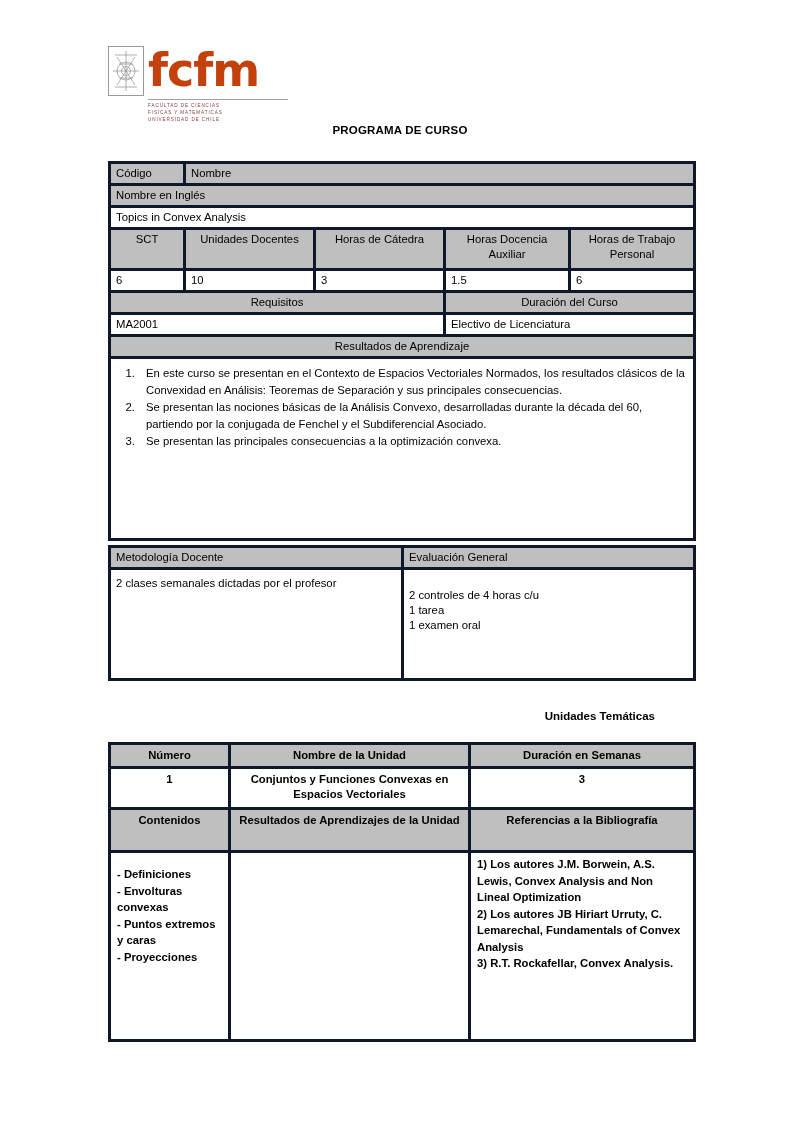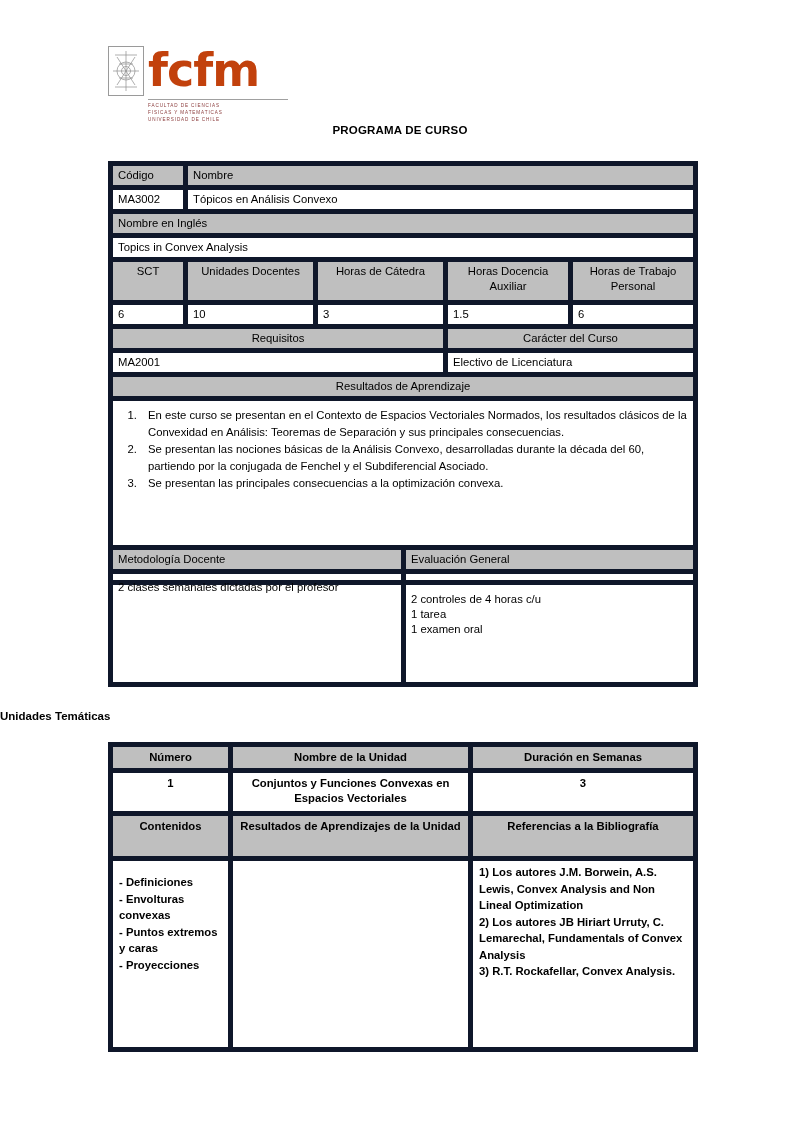--- a/index.html
+++ b/index.html
@@ -85,21 +85,21 @@
   }
 
   
   table.doc {
     position: absolute;
     border-collapse: collapse;
     table-layout: fixed;
     font-size: 11.3px;
   }
   table.doc td {
-    border: 5px solid #0f172a;
+    border: 3px solid #0f172a;
     padding: 2px 5px;
     vertical-align: top;
     line-height: 15px;
   }
   .hdr {
     background: #bfbfbf;
   }
   .ctr { text-align: center; }
   .tall { height: 34px; }
 
@@ -120,21 +120,21 @@
   
   #tbl-method { left: 108px; top: 521px; width: 585px; margin-top: 24px; }
   .method-body { height: 88px; }
 
   
   .units-title {
     position: absolute;
     left: 0;
     top: 710px;
     width: 655px;
-    text-align: left;
+    text-align: right;
     font-size: 11.5px;
     font-weight: bold;
   }
 
   
   #tbl-units { left: 108px; top: 742px; width: 585px; }
   #tbl-units td { padding: 3px 6px; font-weight: bold; }
   .unit-content { height: 180px; }
   .biblio-list {
     line-height: 16.5px;
@@ -182,24 +182,20 @@
       <col style="width:130px">
       <col style="width:125px">
       <col style="width:125px">
     </colgroup>
     <tbody>
       <tr>
         <td class="hdr">Código</td>
         <td class="hdr" colspan="4">Nombre</td>
       </tr>
       <tr>
-        <td>MA3002</td>
-        <td colspan="4">Tópicos en Análisis Convexo</td>
-      </tr>
-      <tr>
         <td class="hdr" colspan="5">Nombre en Inglés</td>
       </tr>
       <tr>
         <td colspan="5">Topics in Convex Analysis</td>
       </tr>
       <tr>
         <td class="hdr ctr tall">SCT</td>
         <td class="hdr ctr tall">Unidades Docentes</td>
         <td class="hdr ctr tall">Horas de Cátedra</td>
         <td class="hdr ctr tall">Horas Docencia Auxiliar</td>
@@ -207,21 +203,21 @@
       </tr>
       <tr>
         <td>6</td>
         <td>10</td>
         <td>3</td>
         <td>1.5</td>
         <td>6</td>
       </tr>
       <tr>
         <td class="hdr ctr" colspan="3">Requisitos</td>
-        <td class="hdr ctr" colspan="2">Carácter del Curso</td>
+        <td class="hdr ctr" colspan="2">Duración del Curso</td>
       </tr>
       <tr>
         <td colspan="3">MA2001</td>
         <td colspan="2">Electivo de Licenciatura</td>
       </tr>
       <tr>
         <td class="hdr ctr" colspan="5">Resultados de Aprendizaje</td>
       </tr>
       <tr>
         <td colspan="5" style="height:175px">

